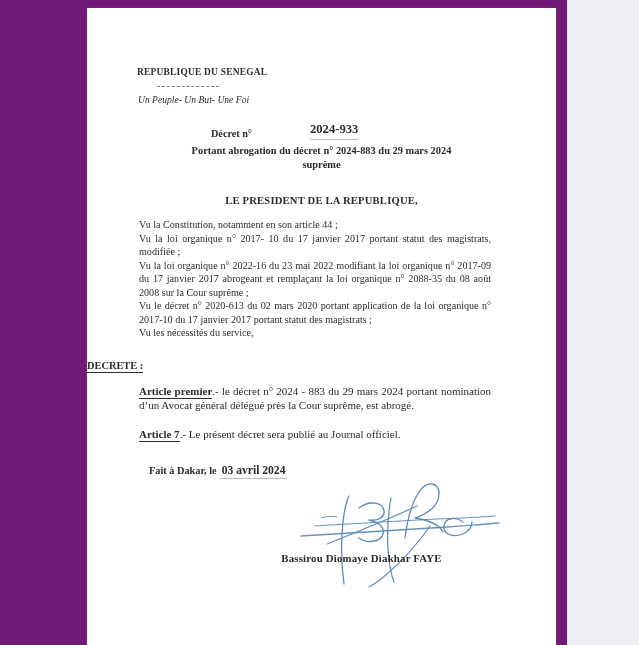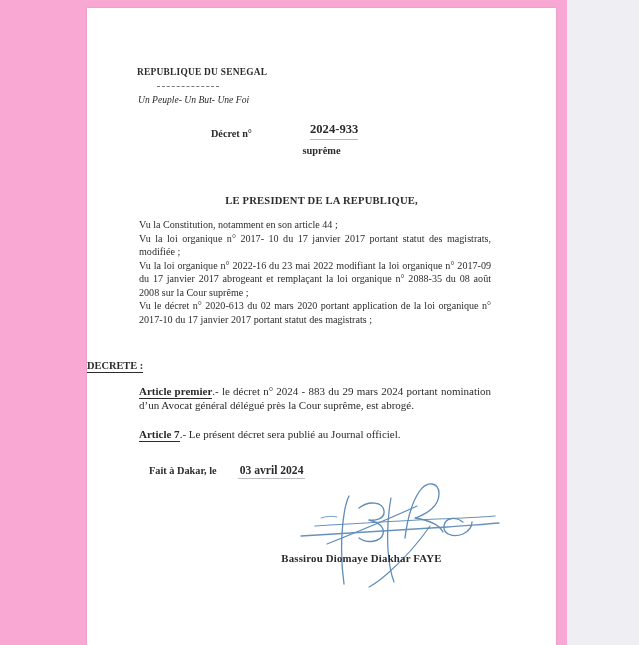--- a/index.html
+++ b/index.html
@@ -12,21 +12,21 @@
     height: 645px;
     background: #efeef2;
     font-family: "Liberation Serif", "DejaVu Serif", serif;
     overflow: hidden;
   }
 
   #viewport {
     position: relative;
     width: 567px;
     height: 645px;
-    background: #f9a8d4;
+    background: #701a75;
     font-family: Liberation Serif, serif;
   }
 
   
   #page {
     position: absolute;
     left: 87px;
     top: 8px;
     width: 469px;
     height: 637px;
@@ -166,21 +166,21 @@
     top: 456px;
     font-size: 10.3px;
     font-weight: bold;
     white-space: nowrap;
   }
   .faitdate {
     font-size: 11.6px;
     font-weight: bold;
     border-bottom: 1px solid #bdbdc4;
     padding: 0 2px 1px 2px;
-    margin-left: 21px;
+    margin-left: 3px;
   }
 
   
   #signature-area {
     position: absolute;
     left: 200px;
     top: 466px;
     width: 250px;
     height: 115px;
   }
@@ -214,30 +214,32 @@
 
       <div class="dashline"></div>
 
       <div class="motto">Un Peuple- Un But- Une Foi</div>
 
       <div class="decret-label">Décret n°</div>
 
       <div class="decret-number">2024-933</div>
 
       <div class="title-lines">
+        <div>Portant abrogation du décret n° 2024-883 du 29 mars 2024</div>
         <div>suprême</div>
       </div>
 
       <div class="president">LE PRESIDENT DE LA REPUBLIQUE,</div>
 
       <div class="vu-block">
         <p>Vu la Constitution, notamment en son article 44 ;</p>
         <p>Vu la loi organique n° 2017- 10 du 17 janvier 2017 portant statut des magistrats, modifiée ;</p>
         <p>Vu la loi organique n° 2022-16 du 23 mai 2022 modifiant la loi organique n° 2017-09 du 17 janvier 2017 abrogeant et remplaçant la loi organique n° 2088-35 du 08 août 2008 sur la Cour suprême ;</p>
         <p>Vu le décret n° 2020-613 du 02 mars 2020 portant application de la loi organique n° 2017-10 du 17 janvier 2017 portant statut des magistrats ;</p>
+        <p>Vu les nécessités du service,</p>
       </div>
 
       <div class="decrete">
         <span>DECRETE :</span>
       </div>
 
       <div class="article art1">
         <span class="art-head">Article premier</span><span>.- le décret n° 2024 - 883 du 29 mars 2024 portant nomination d’un Avocat général délégué près la Cour suprême, est abrogé.</span>
       </div>
 

